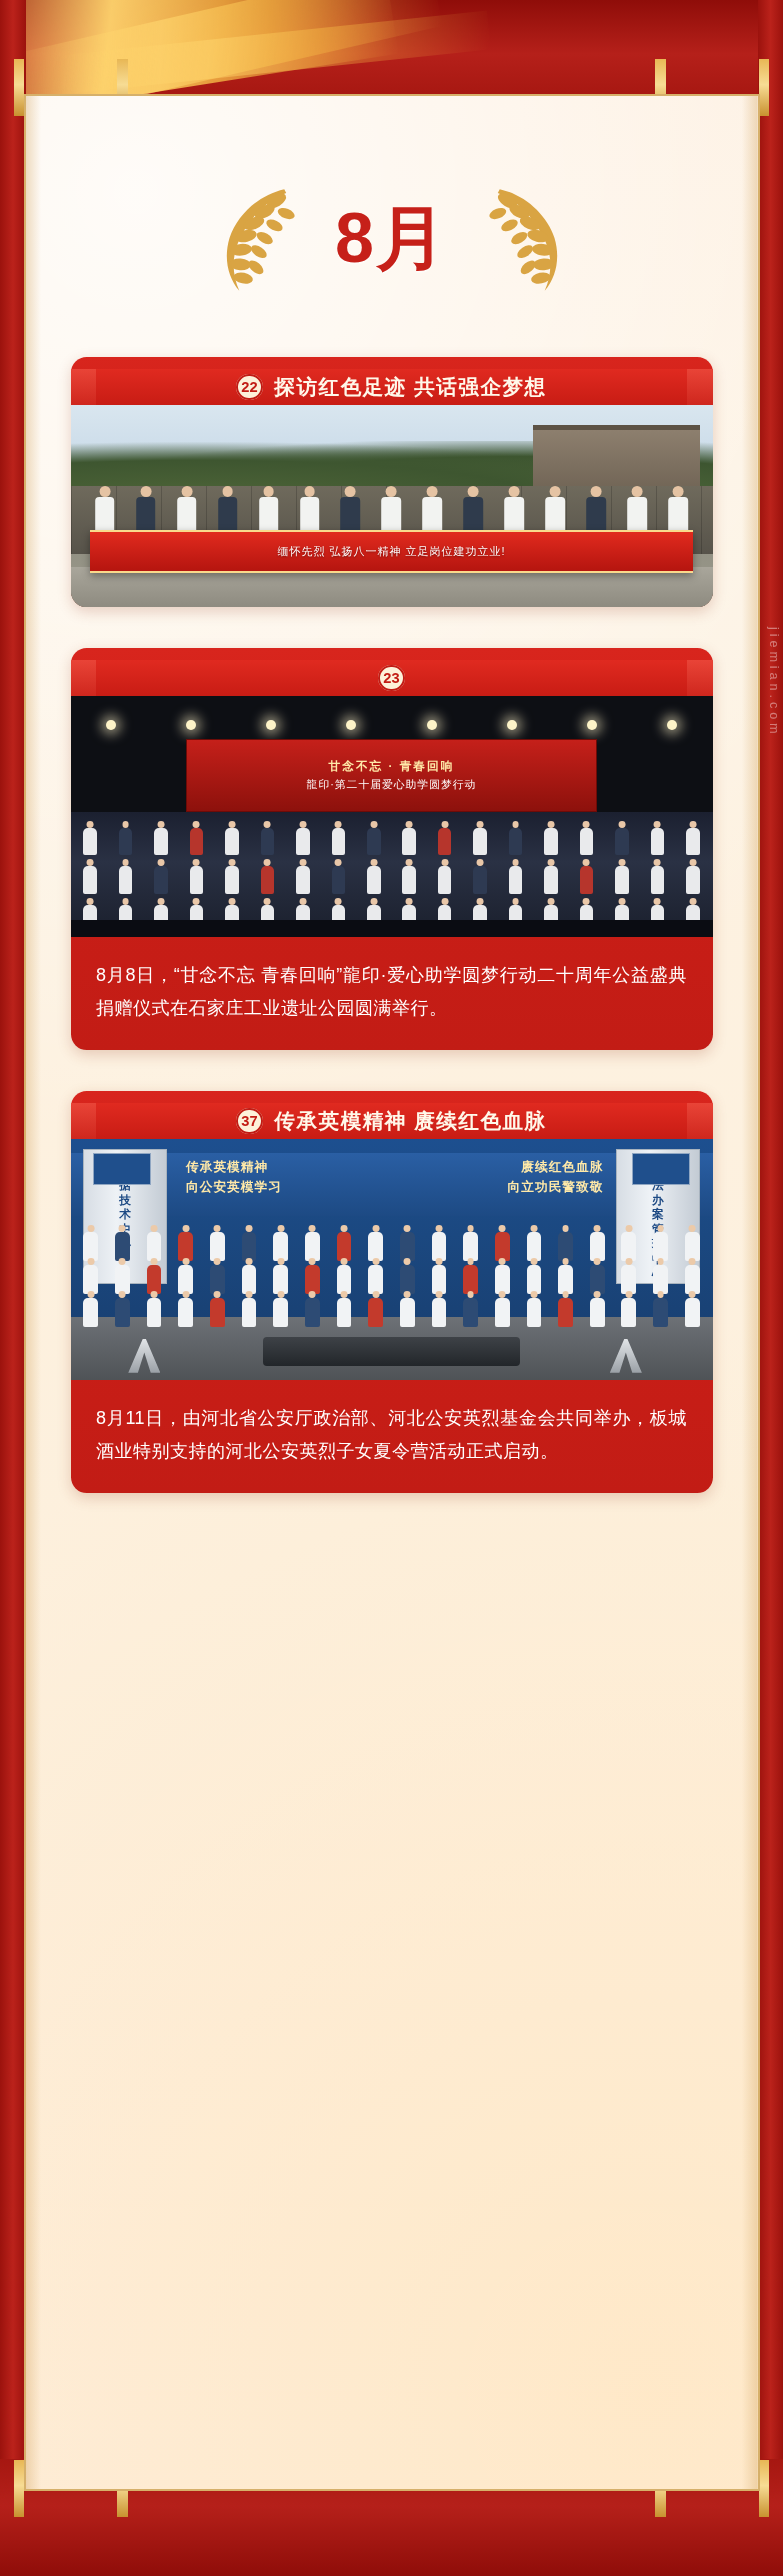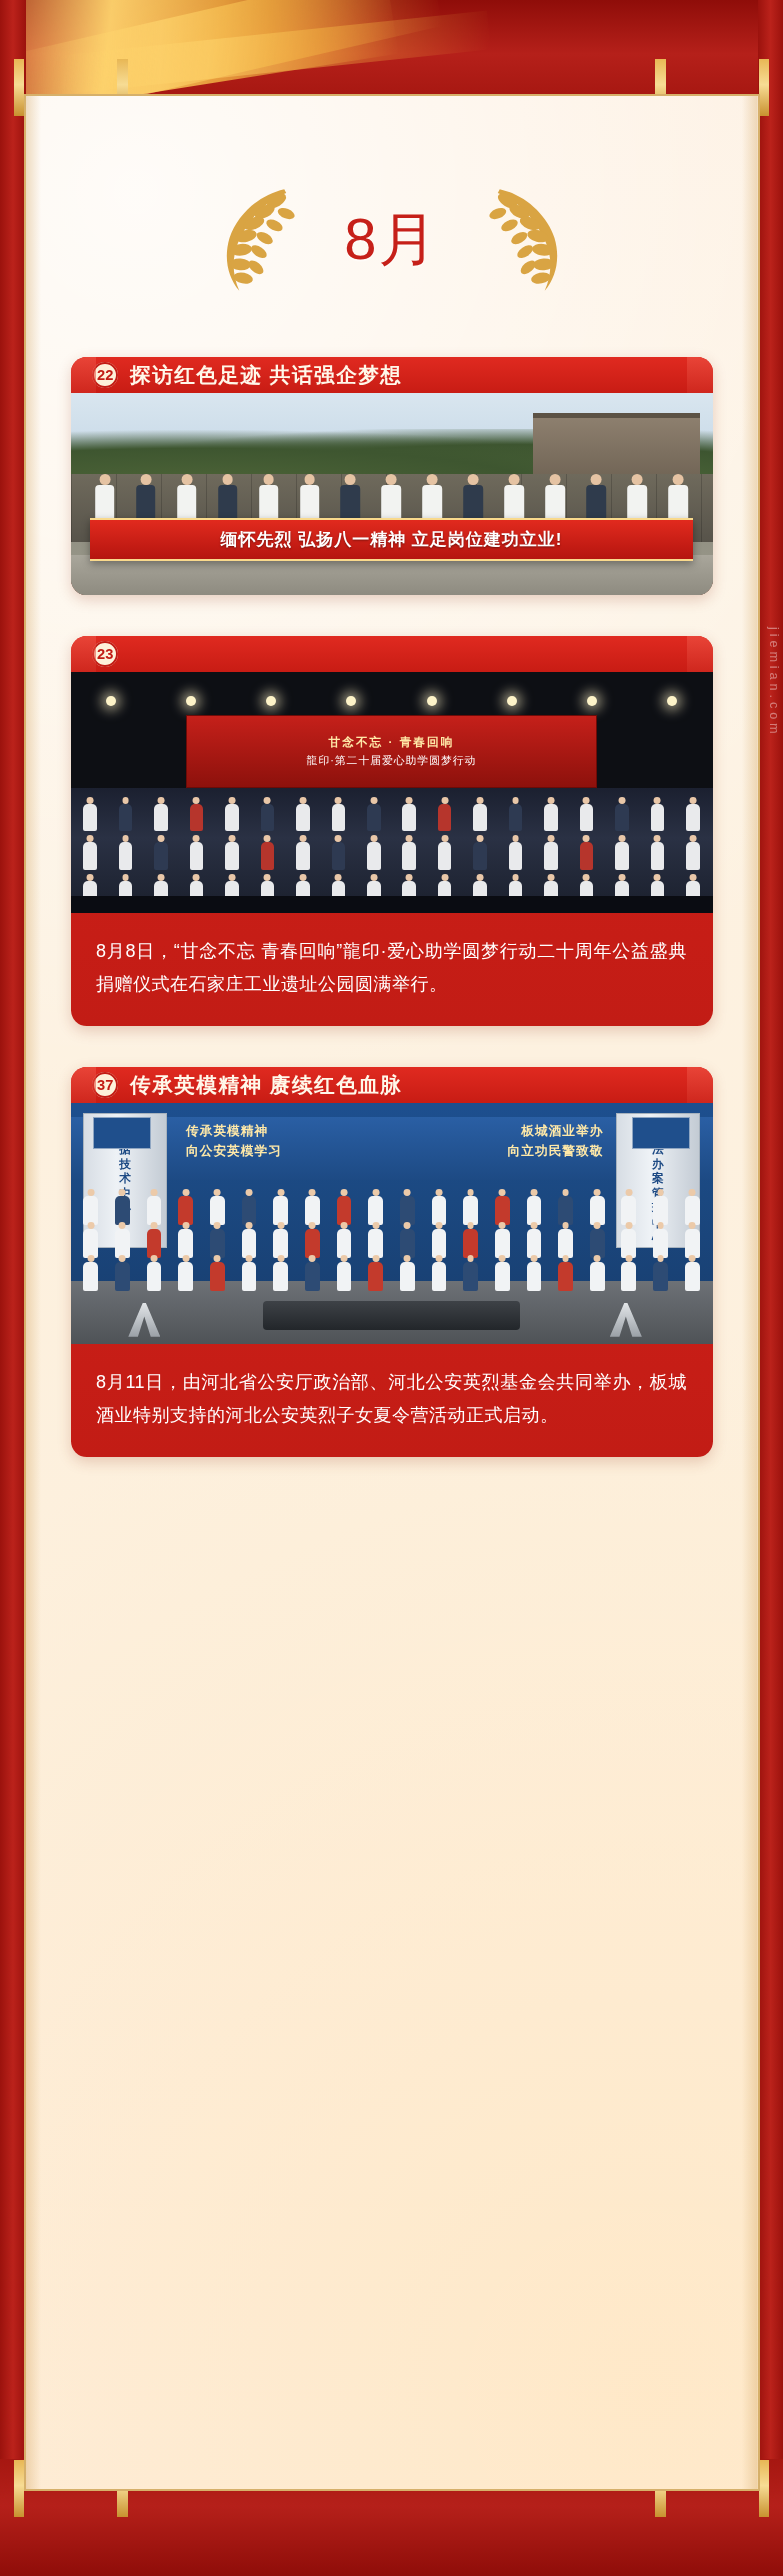--- a/index.html
+++ b/index.html
@@ -78,22 +78,22 @@
   .inner-edge-r { right: 0; transform: scaleX(-1); }
 
   
   .month-head {
     position: relative;
     margin: 69px auto 0;
     width: 411px; height: 147px;
     text-align: center;
   }
   .month-text {
-    font-size: 58px;
-    font-weight: normal;
+    font-size: 70px;
+    font-weight: bold;
     color: #c62019;
     letter-spacing: 2px;
     line-height: 147px;
     position: relative;
     z-index: 3;
     text-shadow: 0 2px 0 rgba(255,255,255,.5);
     text-align: center;
   }
   .laurel {
     position: absolute; top: 15.7px; width: 88px; height: 116px; z-index: 2;
@@ -111,24 +111,25 @@
     overflow: hidden;
     box-shadow: 0 4.9px 13.7px rgba(150,60,30,.22);
     background: linear-gradient(180deg,#d8251d 0%,#cd1f18 35%,#c21c15 100%);
   }
   
   .event-title {
     position: relative;
     height: 36px;
     display: flex;
     align-items: center;
-    justify-content: flex-start;
+    justify-content: center;
     gap: 11.7px;
     background: linear-gradient(180deg,#e02a20 0%,#c81c14 100%);
     padding: 0 21.5px;
+    margin-top: 12px;
   }
   .event-title::before,
   .event-title::after {
     content: "";
     position: absolute; top: 0; width: 25.5px; height: 53px;
     background: linear-gradient(180deg,#f0594a,#c81c14);
   }
   .event-title::before { left: 0; clip-path: polygon(0 0,100% 0,100% 100%,0 100%); opacity:.55;}
   .event-title::after { right: 0; opacity:.55;}
   .num-badge {
@@ -184,21 +185,21 @@
   .p1-person.dark::after { background:#2f3b4c; }
   .p1-banner {
     position:absolute; left:3%; bottom:17%; width:94%; height:43px;
     background: linear-gradient(180deg,#e12a1e,#b5150f);
     border-top: 2px solid #f9d98c;
     border-bottom: 2px solid #f9d98c;
     display:flex; align-items:center; justify-content:center;
     box-shadow: 0 2.9px 7.8px rgba(0,0,0,.35);
   }
   .p1-banner span {
-    color:#fff; font-size:17px; font-weight:bold; letter-spacing:1px;
+    color:#fff; font-size:11px; font-weight:normal; letter-spacing:1px;
     text-shadow: 0 1px 2px rgba(0,0,0,.4);
   }
 
   
   .p2-bg { position:absolute; inset:0; background:#0d0f14; }
   .p2-lights { position:absolute; left:0; top:4%; width:100%; height:16%;
     display:flex; justify-content:space-around; align-items:center; }
   .p2-light { width:9.8px; height:9.8px; border-radius:50%; background:#fdf3c8;
     box-shadow:0 0 11.7px 4.9px rgba(253,243,200,.55); }
   .p2-screen { position:absolute; left:18%; top:18%; width:64%; height:30%;
@@ -481,21 +482,21 @@
 
           <div class="photo tall">
             <div class="p3-bg"></div>
             <div class="p3-banner-strip"></div>
 
             <div class="p3-text-l">
               <div>传承英模精神</div>
               <div>向公安英模学习</div>
             </div>
             <div class="p3-text-r">
-              <div>板城酒业举办</div>
+              <div>赓续红色血脉</div>
               <div>向立功民警致敬</div>
             </div>
 
             <div class="p3-pillar left">
               <span>数据技术中心</span>
             </div>
             <div class="p3-pillar right">
               <span>执法办案管理中心</span>
             </div>
             <div class="p3-plaque left"></div>

